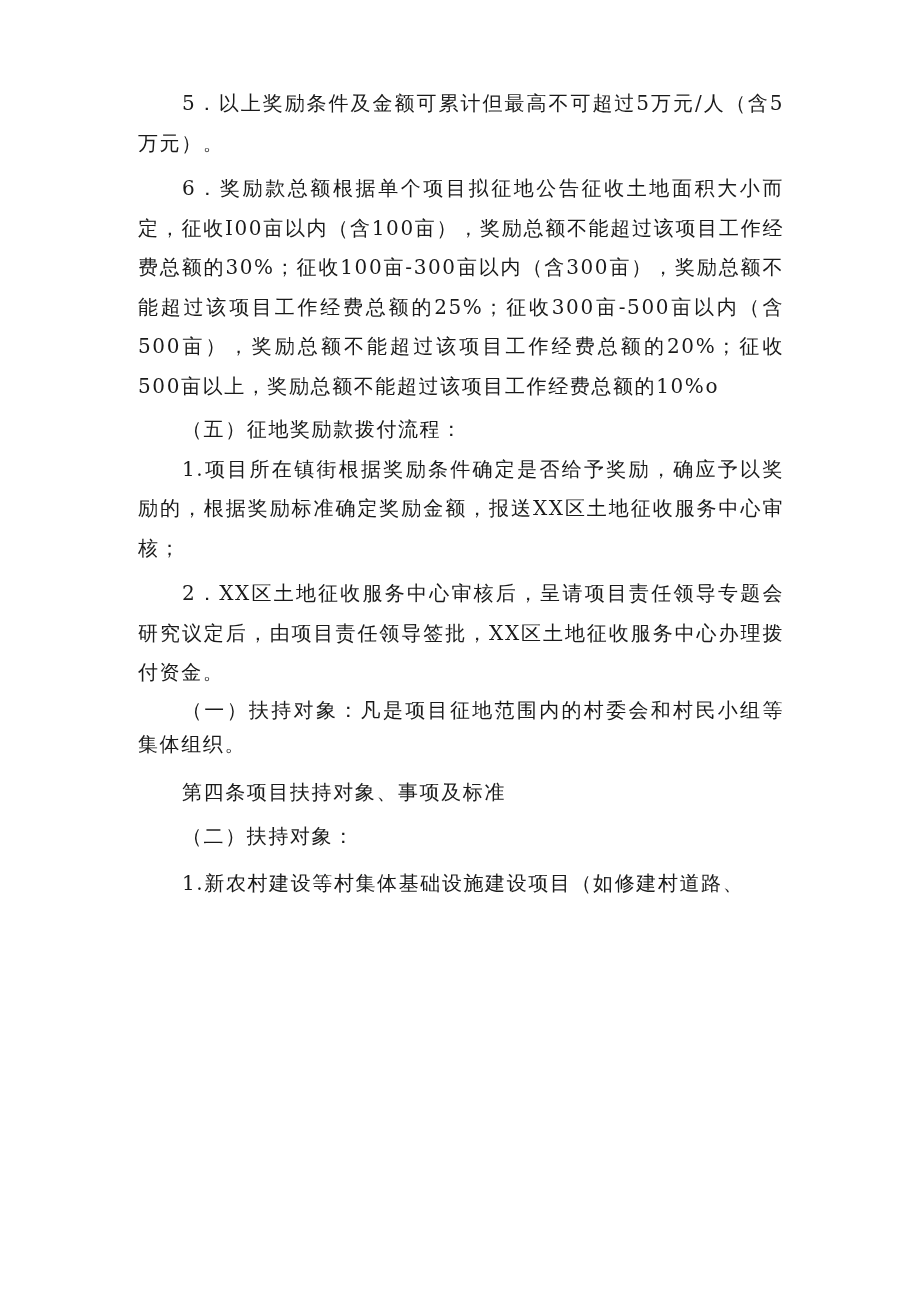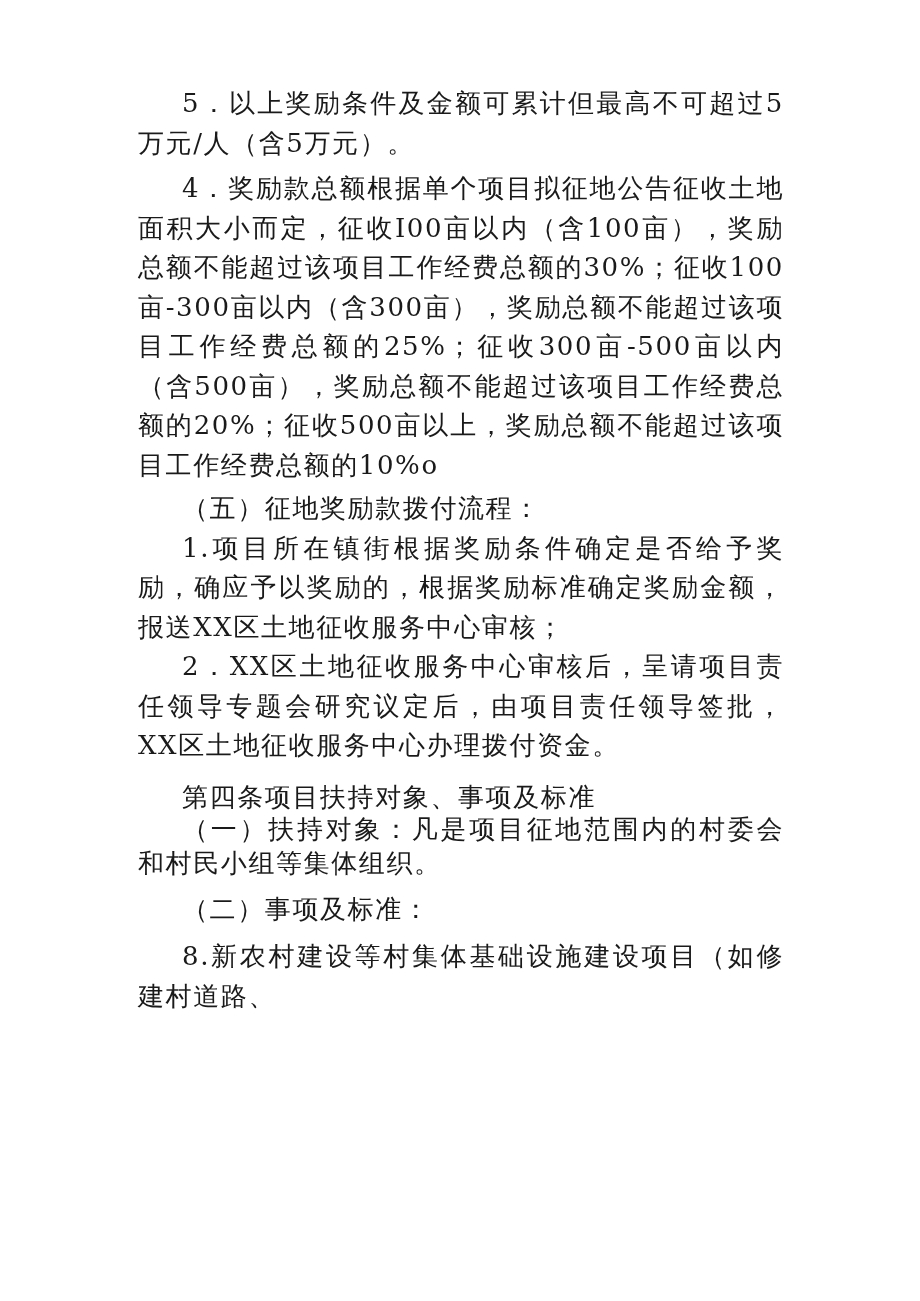--- a/index.html
+++ b/index.html
@@ -1,33 +1,33 @@
 <!DOCTYPE html>
 <html><head>
 <meta charset="utf-8">
 <style>
   html, body { margin: 0; padding: 0; background: #ffffff; }
   body { width: 920px; height: 1301px; position: relative; overflow: hidden; }
   .page {
     position: absolute; left: 138px; top: 84px; width: 646px;
     font-family: "DejaVu Serif", "Liberation Serif", serif;
-    font-size: 26px; color: #1a1a1a; line-height: 39.5px;
+    font-size: 20px; color: #1a1a1a; line-height: 39.5px;
     letter-spacing: 1.6px;
   }
   .para { margin: 0; text-align: justify; text-align-last: left; }
   .indent { text-indent: 44px; }
   .tight { line-height: 30px; }
   .heading { margin-top: 14px; }
 </style>
 </head>
 <body>
 
 <div class="page">
   <p class="para indent" style="margin-bottom:4px;">5．以上奖励条件及金额可累计但最高不可超过5万元/人（含5万元）。</p>
-  <p class="para indent" style="margin-top:6px;">4．奖励款总额根据单个项目拟征地公告征收土地面积大小而定，征收I00亩以内（含100亩），奖励总额不能超过该项目工作经费总额的30%；征收100亩-300亩以内（含300亩），奖励总额不能超过该项目工作经费总额的25%；征收300亩-500亩以内（含500亩），奖励总额不能超过该项目工作经费总额的20%；征收500亩以上，奖励总额不能超过该项目工作经费总额的10%o</p>
+  <p class="para indent" style="margin-top:6px;">6．奖励款总额根据单个项目拟征地公告征收土地面积大小而定，征收I00亩以内（含100亩），奖励总额不能超过该项目工作经费总额的30%；征收100亩-300亩以内（含300亩），奖励总额不能超过该项目工作经费总额的25%；征收300亩-500亩以内（含500亩），奖励总额不能超过该项目工作经费总额的20%；征收500亩以上，奖励总额不能超过该项目工作经费总额的10%o</p>
   <p class="para indent" style="margin-top:4px;">（五）征地奖励款拨付流程：</p>
   <p class="para indent" style="margin-top:0;">1.项目所在镇街根据奖励条件确定是否给予奖励，确应予以奖励的，根据奖励标准确定奖励金额，报送XX区土地征收服务中心审核；</p>
-  <p class="para indent" style="">2．XX区土地征收服务中心审核后，呈请项目责任领导专题会研究议定后，由项目责任领导签批，XX区土地征收服务中心办理拨付资金。</p>
+  <p class="para indent" style="margin-top:6px;">2．XX区土地征收服务中心审核后，呈请项目责任领导专题会研究议定后，由项目责任领导签批，XX区土地征收服务中心办理拨付资金。</p>
+  <p class="para indent tight" style="line-height:34px;">（一）扶持对象：凡是项目征地范围内的村委会和村民小组等集体组织。</p>
   <p class="para indent tight heading" style="margin-top:16px;">第四条项目扶持对象、事项及标准</p>
-  <p class="para indent tight" style="line-height:34px;">（一）扶持对象：凡是项目征地范围内的村委会和村民小组等集体组织。</p>
-  <p class="para indent" style="margin-top:10px;">（二）事项及标准：</p>
-  <p class="para indent" style="margin-top:8px;">8.新农村建设等村集体基础设施建设项目（如修建村道路、</p>
+  <p class="para indent" style="margin-top:10px;">（二）扶持对象：</p>
+  <p class="para indent" style="margin-top:8px;">1.新农村建设等村集体基础设施建设项目（如修建村道路、</p>
 </div>
 
 </body></html>

